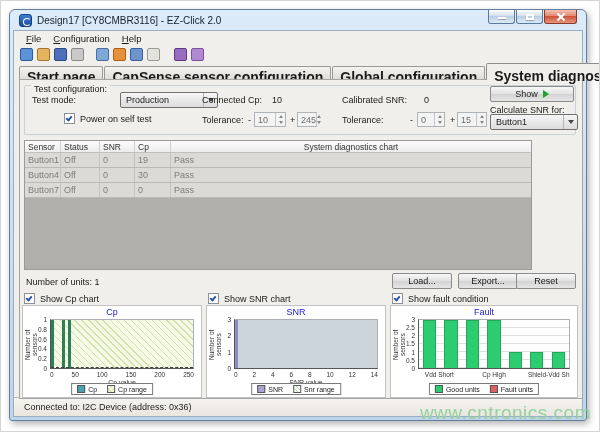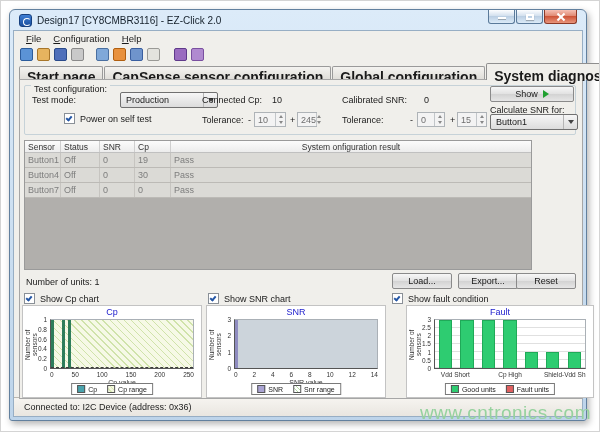--- a/index.html
+++ b/index.html
@@ -80,21 +80,21 @@
   .th { font-size:8.5px; color:#333; padding:1px 3px; border-right:1px solid #cfcfcf; overflow:hidden; white-space:nowrap; }
   .tr { display:flex; height:15px; background:#dbdad6; border-bottom:1px solid #bcbab6; color:#7d7d7d; }
   .td { padding:2px 3px; border-right:1px solid #c6c4c0; overflow:hidden; white-space:nowrap; }
   .c0{width:36px;} .c1{width:39px;} .c2{width:35px;} .c3{width:36px;} .c4{flex:1; border-right:none;}
   .thead .c4 { text-align:center; }
 
   
   .chart-panel { position:absolute; top:225px; height:93px; background:#fff; border:1px solid #c3c3c3; }
   .chart-panel.cp    { left:2px;   width:180px; }
   .chart-panel.snr   { left:186px; width:180px; }
-  .chart-panel.fault { left:370px; width:188px;margin-left:16px; }
+  .chart-panel.fault { left:370px; width:188px; }
   .chart-title { position:absolute; top:1px; left:0; right:0; text-align:center; color:#1a1acc; font-size:9px; }
   .ylabel { position:absolute; left:1px; top:13px; height:52px; width:9px; writing-mode:vertical-rl; transform:rotate(180deg); font-size:6.5px; color:#333; text-align:center; }
   .yticks { position:absolute; left:9px; top:10px; width:17px; height:56px; display:flex; flex-direction:column; justify-content:space-between; align-items:flex-end; font-size:6.5px; color:#333; padding-right:2px; }
   .plot { position:absolute; left:27px; top:13px; height:50px; border:1px solid #aab0b6; border-left-color:#555; border-bottom-color:#555; }
   .cp .plot, .snr .plot { width:144px; }
   .fault .plot { width:152px; }
   .cp .plot { background:#f6f9e6; background-image:repeating-linear-gradient(45deg, rgba(170,205,110,.5) 0 1px, transparent 1px 5px); }
   .cp .plot::after { content:""; position:absolute; left:0; right:0; bottom:0; border-top:1px dashed #3c3c3c; }
   .snr .plot { background:#ccd4db; }
   .fault .plot { background:#fff; background-image:repeating-linear-gradient(to top, #e0e0e0 0 1px, transparent 1px 16.666%); }
@@ -265,21 +265,21 @@
               <span class="tri-down"></span>
             </span>
         </div>
 
         <div class="diagtable">
           <div class="thead">
               <div class="th c0">Sensor</div>
               <div class="th c1">Status</div>
               <div class="th c2">SNR</div>
               <div class="th c3">Cp</div>
-              <div class="th c4">System onfiguration result</div>
+              <div class="th c4">System diagnostics chart</div>
             </div>
           <div>
               <div class="tr">
                 <div class="td c0">Button1</div>
                 <div class="td c1">Off</div>
                 <div class="td c2">0</div>
                 <div class="td c3">19</div>
                 <div class="td c4">Pass</div>
               </div>
               <div class="tr">

